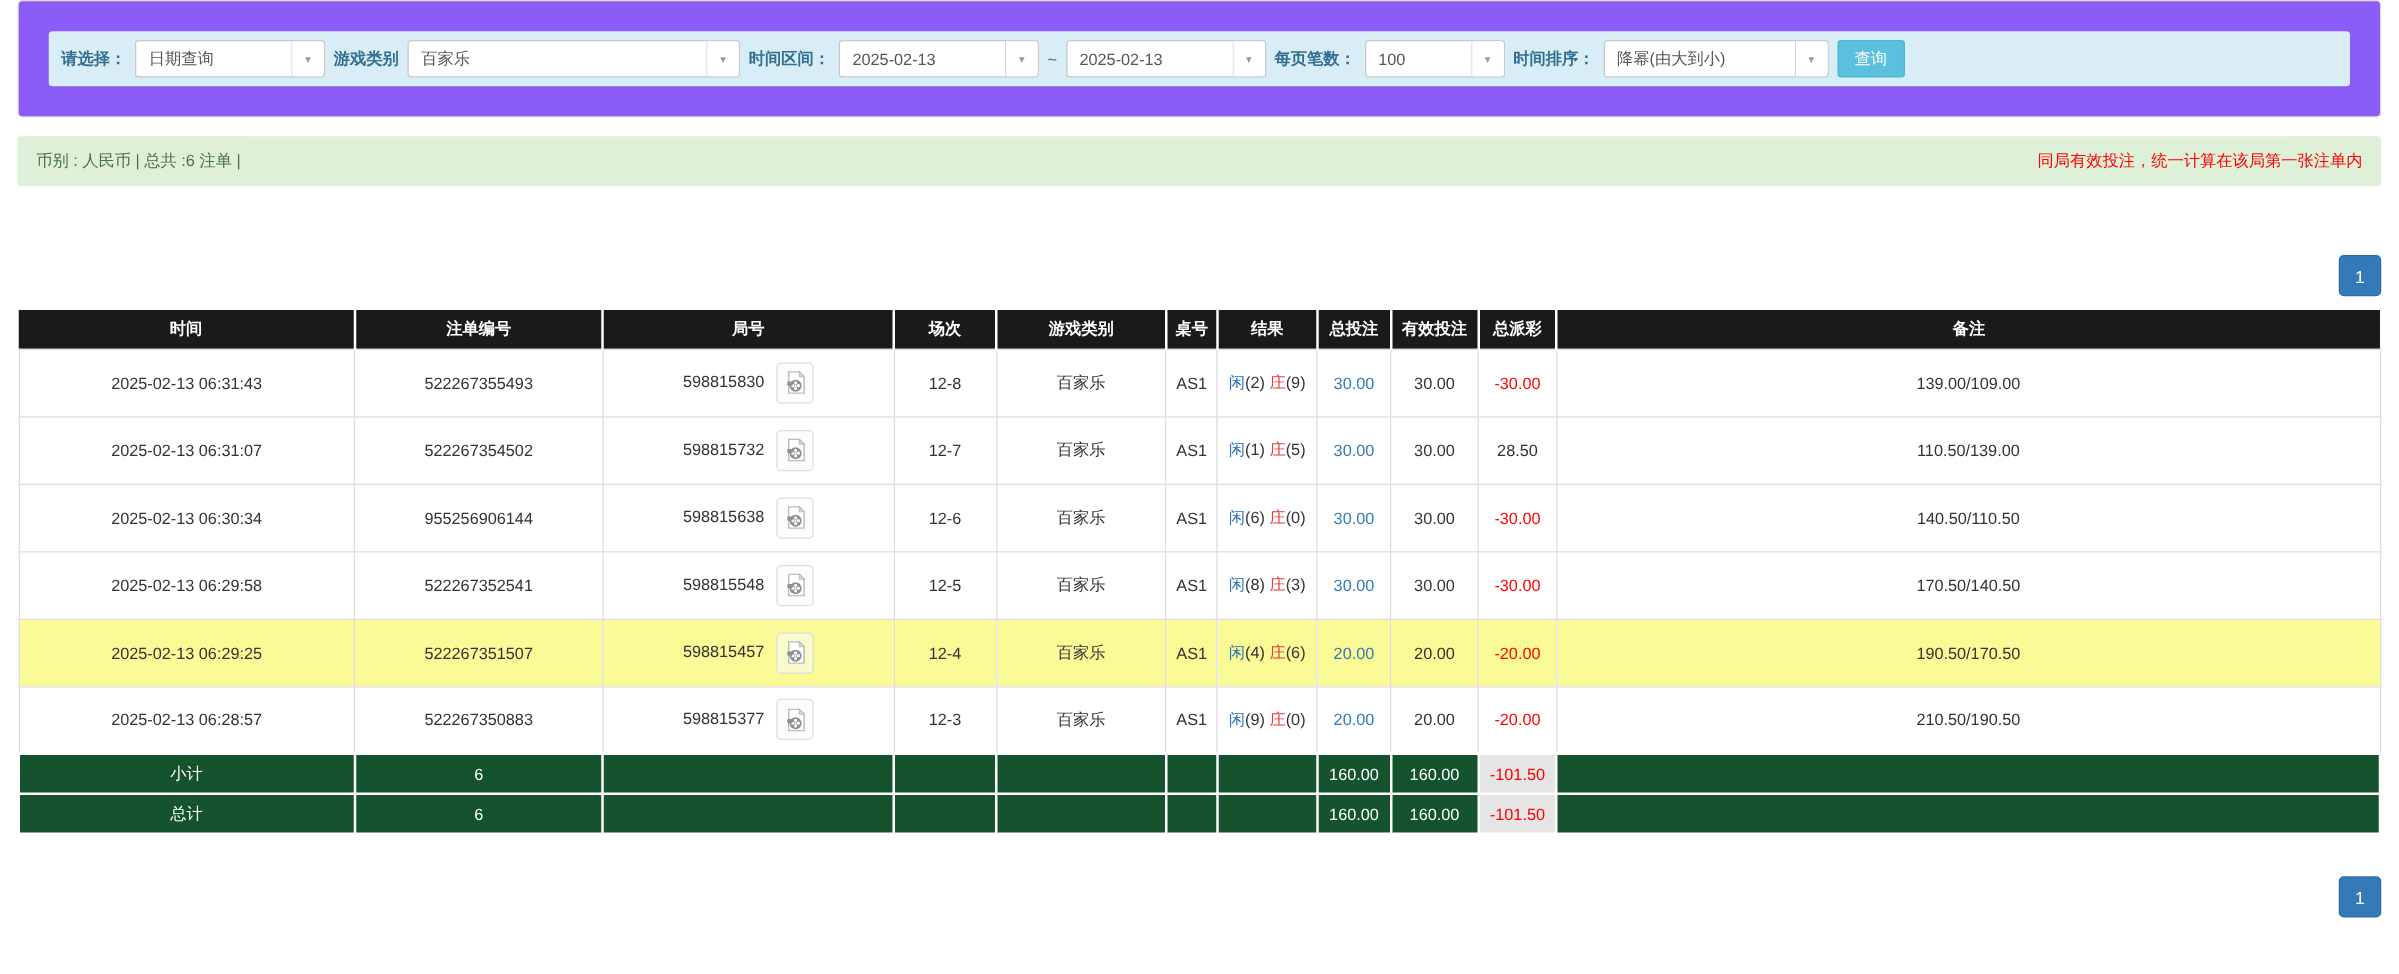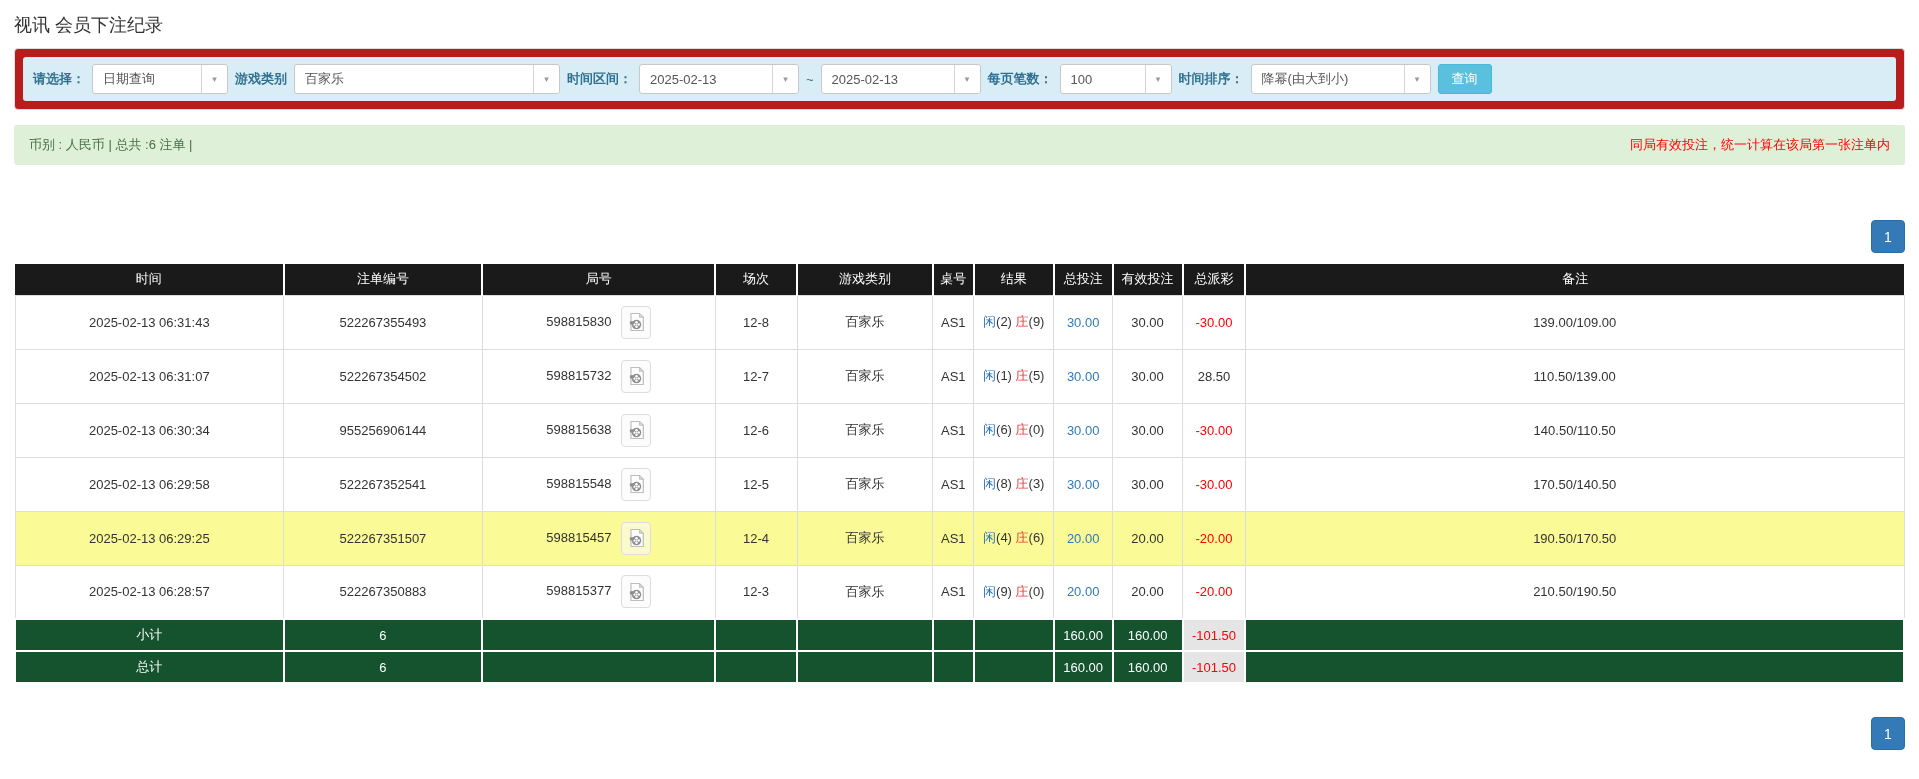--- a/index.html
+++ b/index.html
@@ -2,63 +2,62 @@
 <html><head>
 <meta charset="utf-8">
 <style>
   * { box-sizing: border-box; margin: 0; padding: 0; }
   html,body { width:1919px; height:779px; background:#fff; font-family:"Liberation Sans","DejaVu Sans",sans-serif; }
   .page { padding: 0 14px; }
 
   .page-title { font-size:18px; color:#333; font-weight:400; padding:13px 0 11px 0; }
 
   
-  .filter-panel { border:1px solid #ddd; border-radius:4px; background:#b91c1c; padding:8px; }
+  .filter-panel { border:1px solid #ddd; border-radius:4px; background:#8b5cf6; padding:24px; }
   .filter-bar { background:#d9edf7; border-radius:3px; padding:7px 10px; display:flex; align-items:center; gap:7px; }
   .f-label { color:#31708f; font-weight:bold; font-size:13px; white-space:nowrap; }
   .tilde { color:#31708f; font-size:13px; }
   .select { background:#fff; border:1px solid #c8c8c8; border-radius:3px; height:30px; display:flex; align-items:stretch; cursor:pointer; }
   .select .val { padding:0 10px; font-size:13px; color:#555; flex:1; display:flex; align-items:center; overflow:hidden; white-space:nowrap; }
   .select .arrow { width:26px; border-left:1px solid #d5d5d5; display:flex; align-items:center; justify-content:center; color:#999; font-size:9px; background:#fff; border-radius:0 3px 3px 0; }
-  .w1{width:136px}.w2{width:266px}.w3{width:160px}.w4{width:160px}.w5{width:112px}.w6{width:180px}
+  .w1{width:152px}.w2{width:266px}.w3{width:160px}.w4{width:160px}.w5{width:112px}.w6{width:180px}
   .btn-search { background:#5bc0de; border:1px solid #46b8da; color:#fff; border-radius:3px; height:30px; padding:0 13px; font-size:13px; cursor:pointer; }
 
   
   .summary { margin-top:15px; background:#dff0d8; border-radius:3px; padding:16px 15px; height:40px; display:flex; align-items:center; justify-content:space-between; font-size:13px; }
   .summary-left { color:#47704b; }
   .summary-right { color:#ff0000; }
 
   
   .pager { display:flex; justify-content:flex-end; }
   .pager-top { margin-top:55px; }
   .pager-bottom { margin-top:33px; }
   .page-btn { width:34px; height:33px; background:#337ab7; border:1px solid #2e6da4; color:#fff; border-radius:4px; font-size:14px; cursor:pointer; }
 
   
   table.records { width:100%; border-collapse:collapse; table-layout:fixed; margin-top:11px; font-size:13px; }
-  thead th { background:#1a1a1a; color:#fff; font-weight:normal; height:31px; border-left:2px solid #fff; font-size:13px; }
+  thead th { background:#1a1a1a; color:#fff; font-weight:bold; height:31px; border-left:2px solid #fff; font-size:13px; }
   thead th:first-child { border-left:none; }
   tbody td { border:1px solid #ddd; height:54px; text-align:center; color:#333; background:#fff; overflow:hidden; }
   tr.highlight td { background:#fafa96; }
   td .c-blue { color:#2a6fb8; }
   td .c-red { color:#e23c3c; }
   td .c-dark { color:#333; }
   td .bet-link { color:#337ab7; cursor:pointer; }
   td.neg { color:#ff0000; }
   tfoot td { background:#14532d; color:#fff; height:32px; text-align:center; border:2px solid #fff; font-size:13px; }
   tfoot td.neg { color:#ff0000; background:#e5e5e5; }
 
   .video-btn { width:30px; height:33px; border:1px solid #ddd; border-radius:4px; background:rgba(250,250,250,.55); display:inline-flex; align-items:center; justify-content:center; vertical-align:middle; margin-left:6px; cursor:pointer; }
 </style>
 </head>
 <body>
 
 <div class="page">
 
-  <div class="page-title">视讯 会员下注纪录</div>
 
   <div class="filter-panel">
     <div class="filter-bar">
       <span class="f-label">请选择：</span>
       <div class="select w1">
         <span class="val">日期查询</span>
         <span class="arrow">▾</span>
       </div>
 
       <span class="f-label">游戏类别</span>

